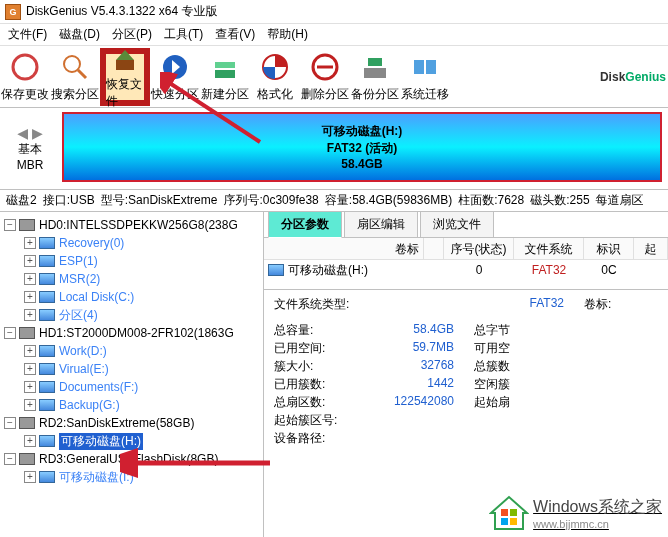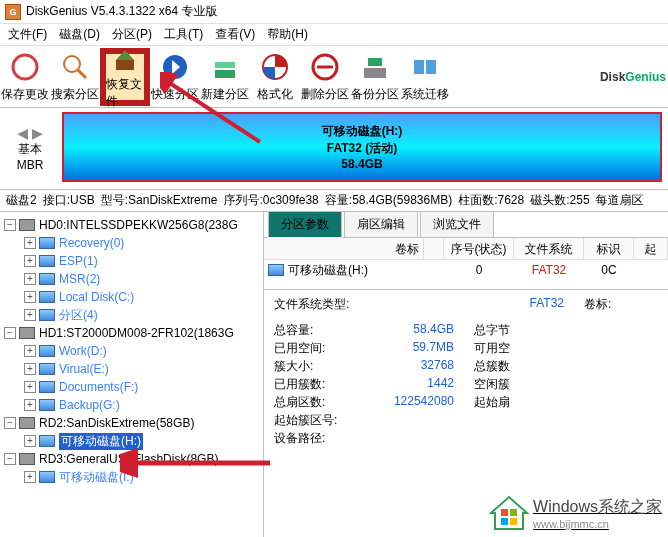--- a/index.html
+++ b/index.html
@@ -27,21 +27,21 @@
 .tree-node{display:flex;align-items:center;height:18px;white-space:nowrap;cursor:default;}
 .tg{width:12px;height:12px;border:1px solid #888;display:inline-flex;align-items:center;justify-content:center;font-size:10px;line-height:1;margin-right:3px;color:#555;background:#fff;}
 .disk-ico{width:16px;height:12px;background:#999;border:1px solid #555;margin-right:4px;}
 .part-ico{width:16px;height:12px;background:linear-gradient(#8cf,#48d);border:1px solid #369;margin-right:4px;}
 .tree-lbl{color:#3b82f6;}
 .tree-lbl.blk{color:#000;}
 .tree-node.sel .tree-lbl{background:#2060d0;color:#fff;padding:0 2px;}
 .right{flex:1;display:flex;flex-direction:column;overflow:hidden;}
 .tabs{height:26px;display:flex;align-items:flex-end;border-bottom:1px solid #c0c0c0;padding-left:4px;}
 .tab{padding:4px 12px;border:1px solid #c0c0c0;border-bottom:none;margin-right:2px;background:#f4f4f4;cursor:pointer;}
-.tab.active{background:#0f766e;border-bottom:1px solid #fff;position:relative;top:1px;}
+.tab.active{background:#5eead4;border-bottom:1px solid #fff;position:relative;top:1px;font-weight:bold;}
 .grid{height:52px;border-bottom:1px solid #c0c0c0;}
 .grid-head{display:flex;height:22px;border-bottom:1px solid #e0e0e0;background:#fafafa;}
 .gh{border-right:1px solid #e0e0e0;padding:3px 4px;text-align:center;font-size:12px;overflow:hidden;}
 .grid-row{display:flex;height:20px;align-items:center;}
 .gc{padding:2px 4px;text-align:center;font-size:12px;overflow:hidden;}
 .gc .part-ico{display:inline-block;vertical-align:middle;}
 .gc.red{color:#c02020;}
 .gc.left{text-align:left;}
 .details{flex:1;padding:6px 10px;overflow:hidden;font-size:12px;}
 .drow{display:flex;height:18px;}

